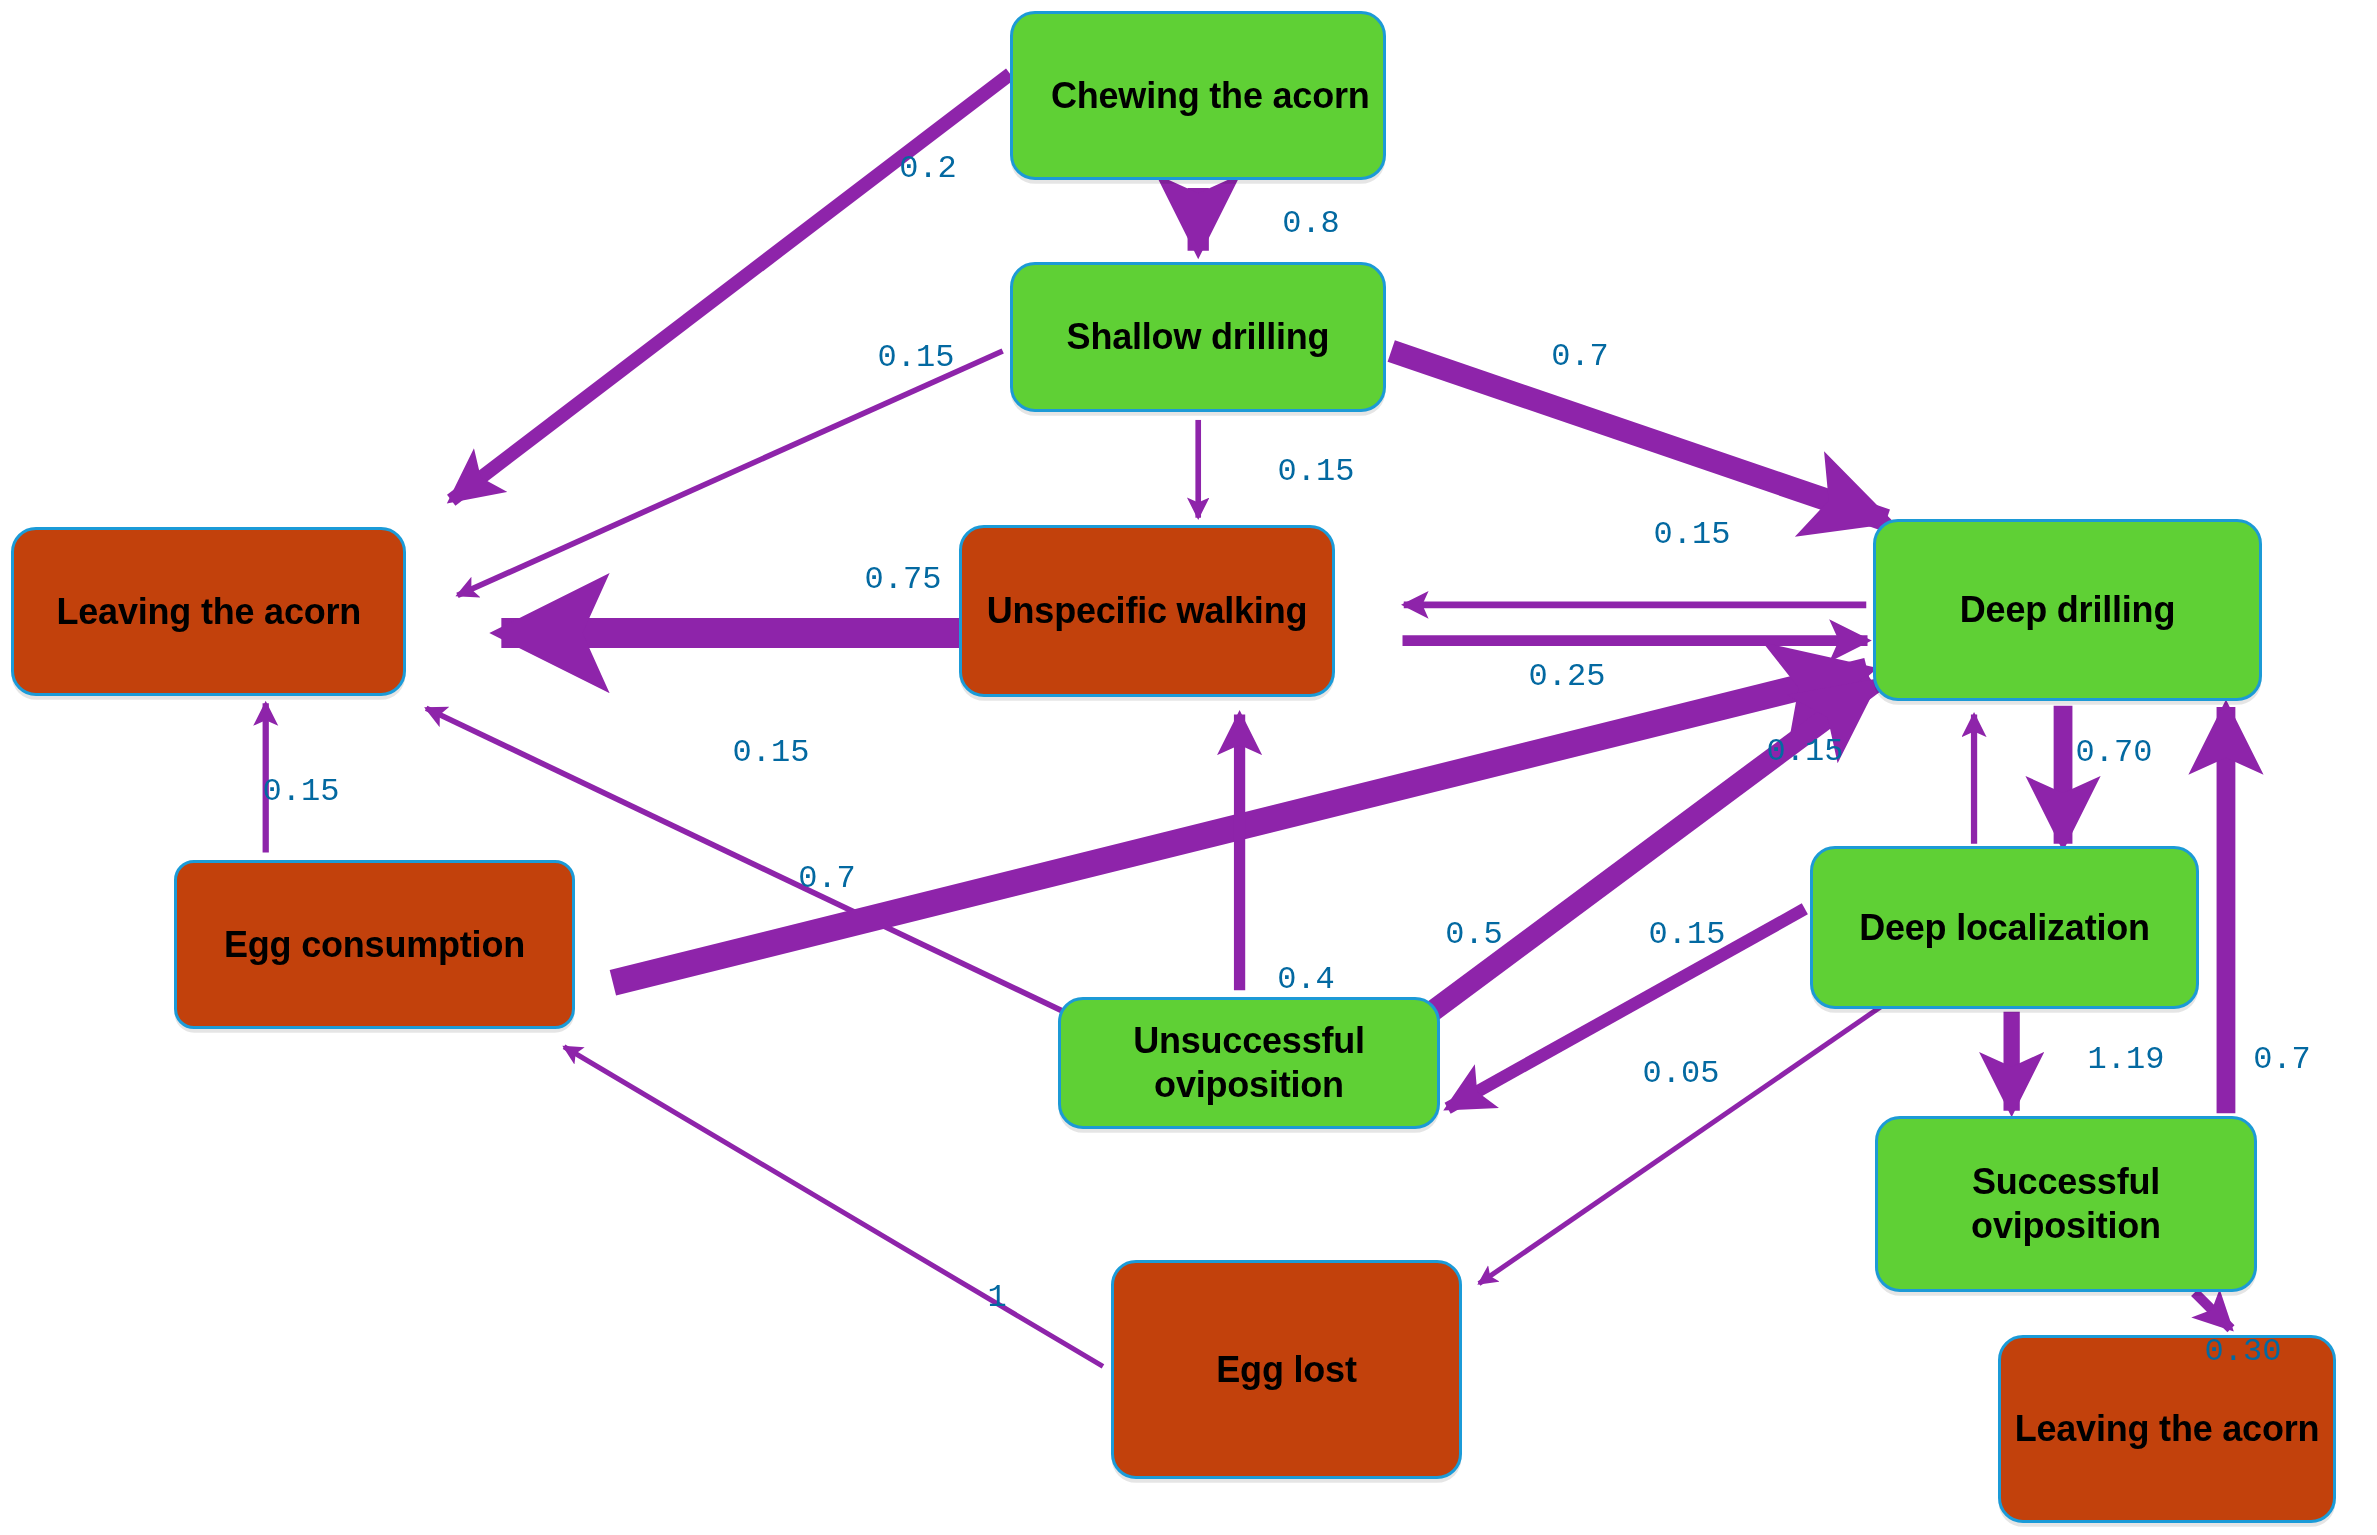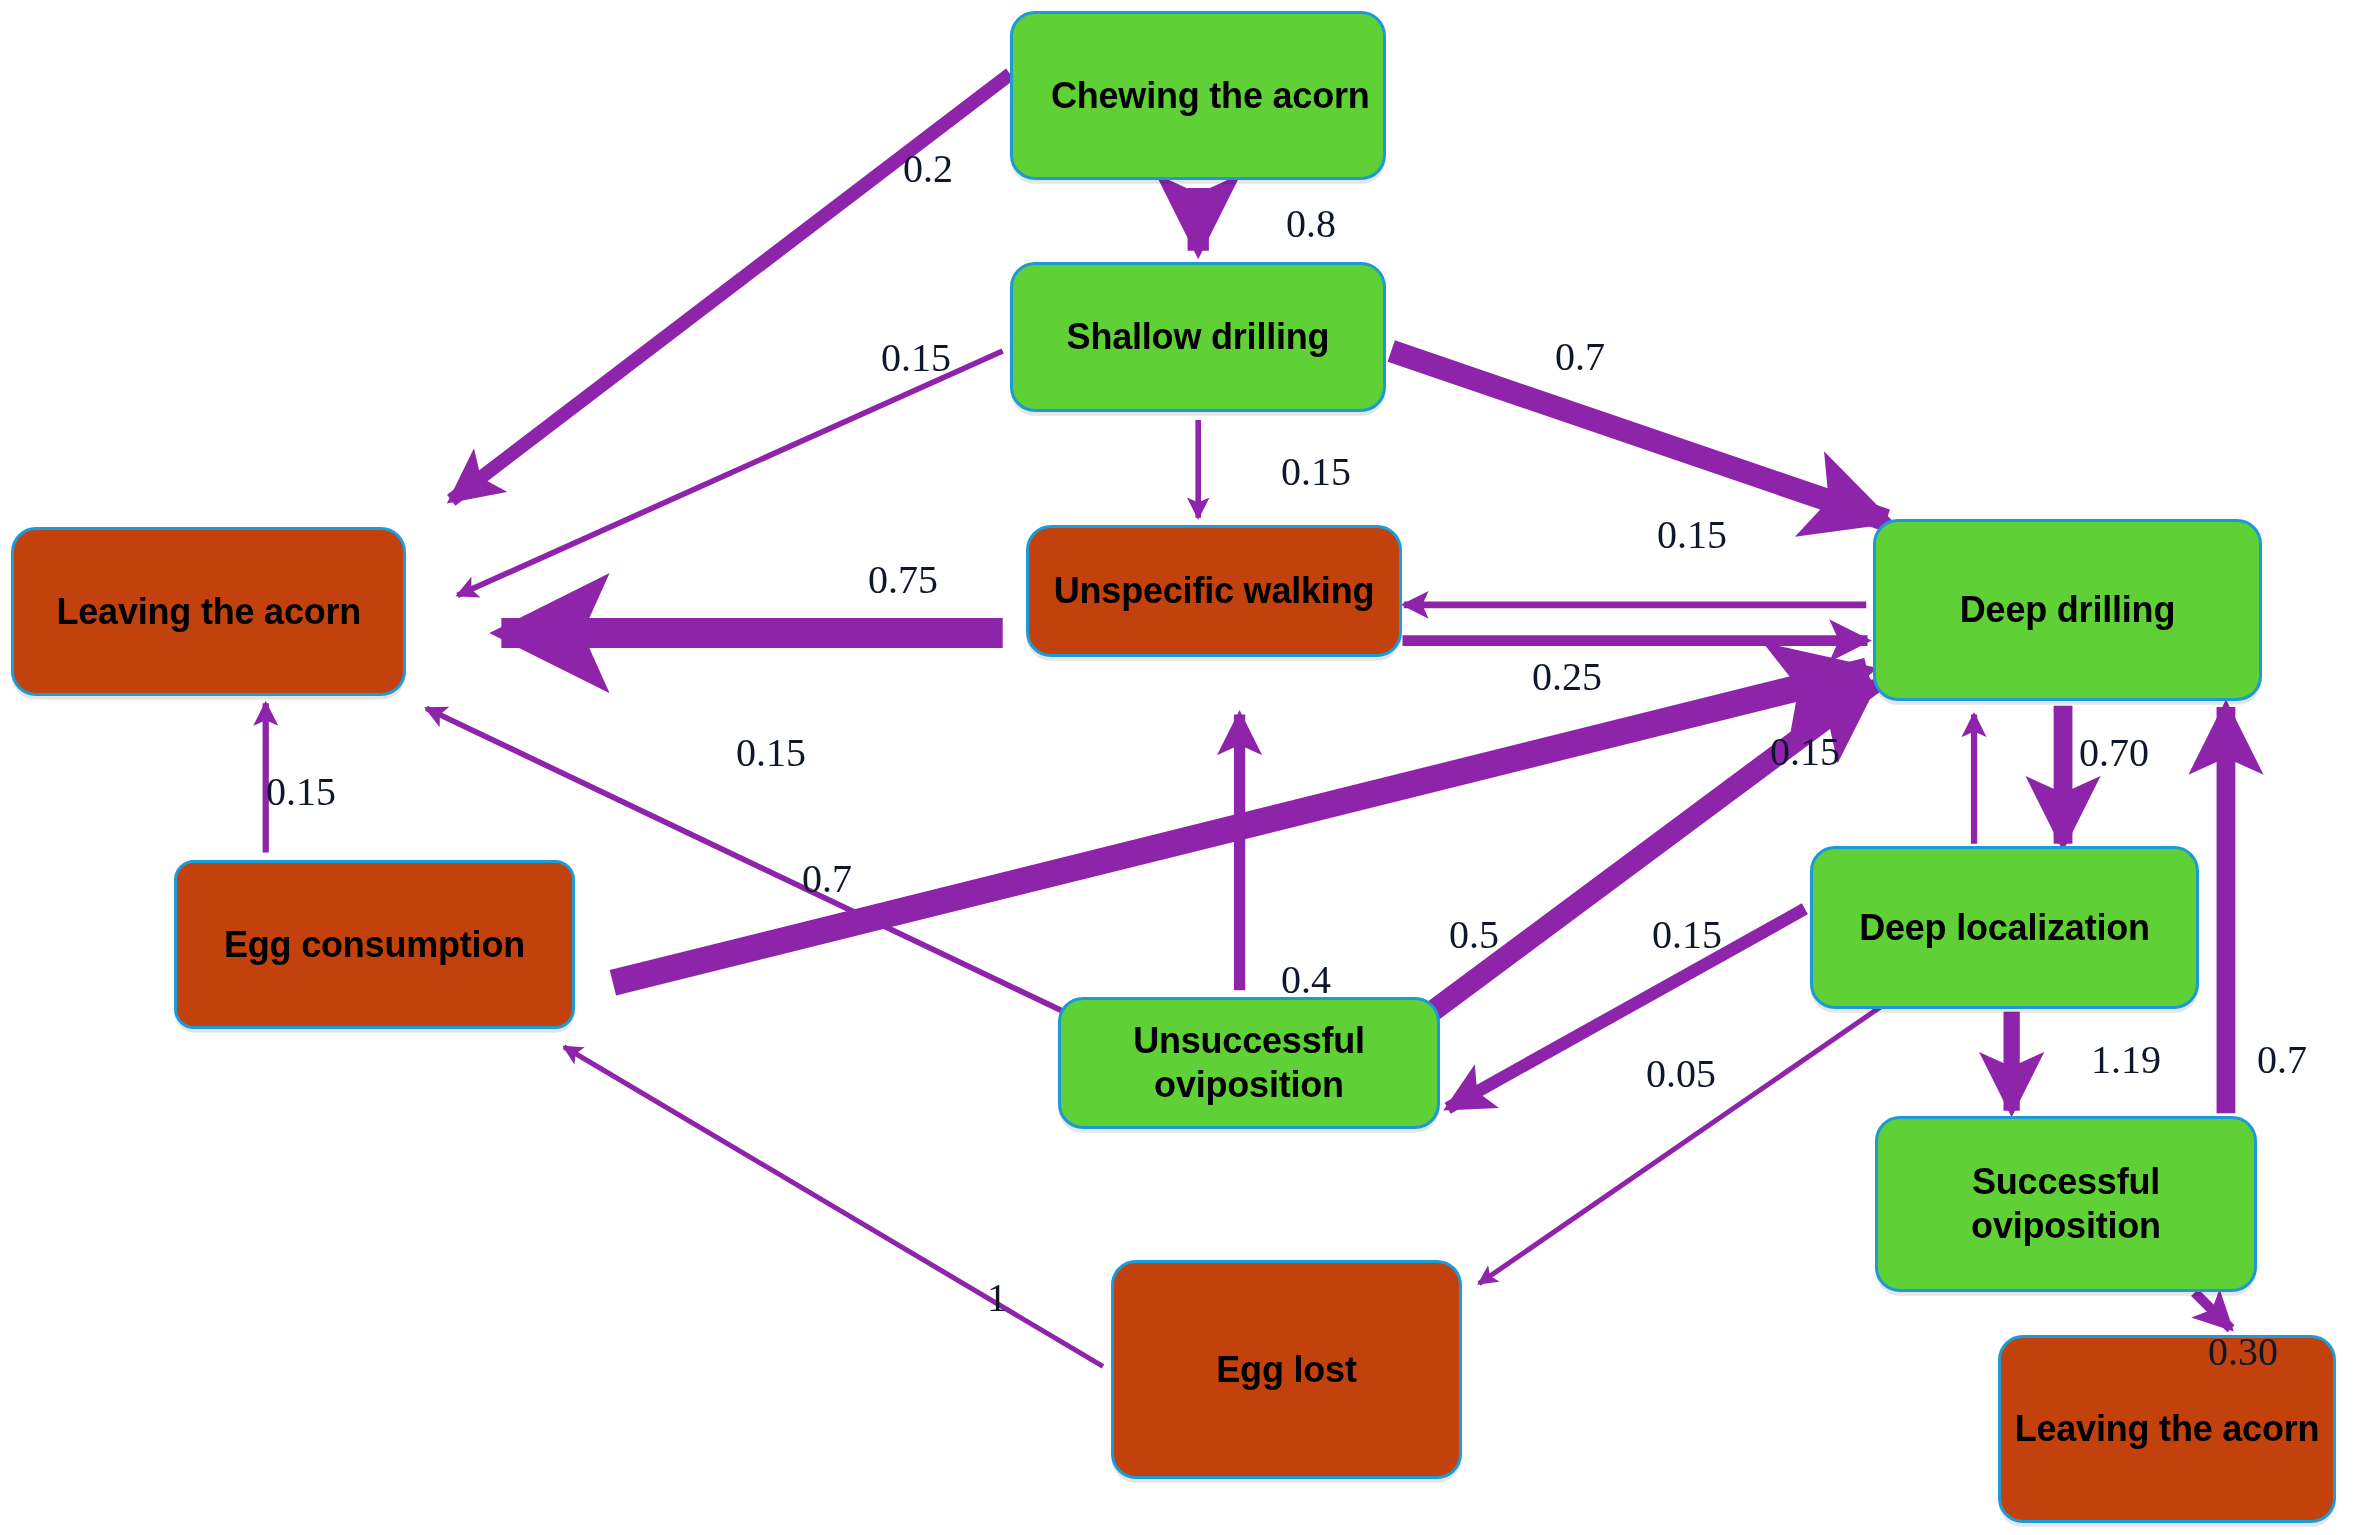--- a/index.html
+++ b/index.html
@@ -38,23 +38,23 @@
   .node.green {
     background: #5FD035;
     border: 3.1px solid #1C9AD6;
   }
   .node.blue {
     background: #c2410c;
     border: 3.1px solid #1B9BD8;
   }
   .edge-label {
     position: absolute;
-    font-family: Liberation Serif, serif;
-    font-size: 40px;
-    color: #0f172a;
+    font-family: Liberation Mono, monospace;
+    font-size: 32px;
+    color: #0369a1;
     white-space: nowrap;
     transform: translate(-50%, -50%);
   }
 </style>
 </head>
 <body>
 
 <div id="stage">
   <svg id="edges" viewBox="0 0 3793 2449" preserveAspectRatio="none">
       <defs>
@@ -171,21 +171,21 @@
   <div id="nodes">
       <div class="node green" style="left: 1010px; top: 11.3px; width: 376px; height: 169px; padding-left: 32px;">
         <span>Chewing the acorn</span>
       </div>
       <div class="node green" style="left: 1010px; top: 262px; width: 376px; height: 150px;">
         <span>Shallow drilling</span>
       </div>
       <div class="node blue" style="left: 11.3px; top: 527px; width: 395px; height: 169px;">
         <span>Leaving the acorn</span>
       </div>
-      <div class="node blue" style="left: 1026px; top: 525px; width: 376px; height: 132px;">
+      <div class="node blue" style="left: 959px; top: 525px; width: 376px; height: 172px;">
         <span>Unspecific walking</span>
       </div>
       <div class="node green" style="left: 1873px; top: 519px; width: 389px; height: 182px;">
         <span>Deep drilling</span>
       </div>
       <div class="node blue" style="left: 174px; top: 860px; width: 401px; height: 169px; border-radius: 20px;">
         <span>Egg consumption</span>
       </div>
       <div class="node green" style="left: 1810px; top: 846px; width: 389px; height: 163px;">
         <span>Deep localization</span>

